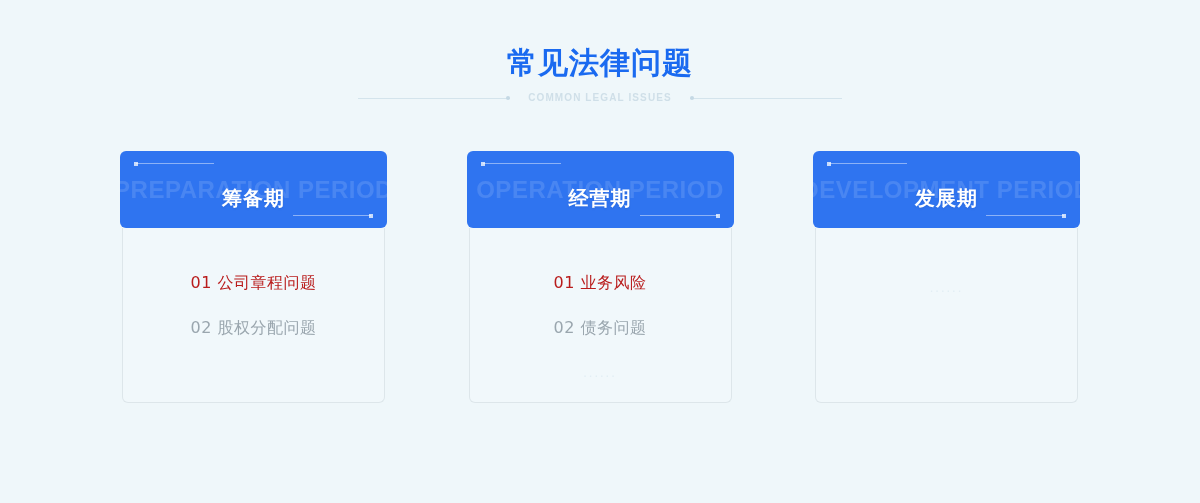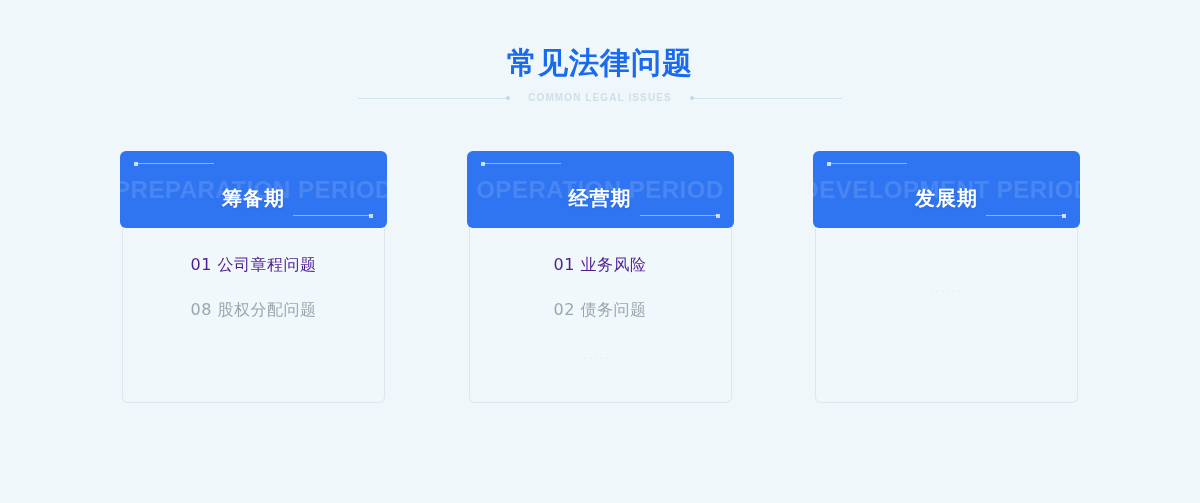--- a/index.html
+++ b/index.html
@@ -176,21 +176,21 @@
 
   .item {
     text-align: center;
     font-size: 16px;
     line-height: 22px;
     letter-spacing: 0.5px;
     font-family: "DejaVu Sans", "Liberation Sans", sans-serif;
   }
   .item + .item { margin-top: 23px; }
 
-  .item.primary   { color: #4c1d95; }
+  .item.primary   { color: #b91c1c; margin-top: 18px; }
   .item.secondary { color: #9aa6ae; }
 
   .item-more {
     margin-top: 26px;
     text-align: center;
     font-size: 13px;
     line-height: 16px;
     letter-spacing: 2px;
     color: #e2eef4;
     min-height: 16px;
@@ -221,21 +221,21 @@
       <div class="card-header">
         <span class="hdr-line top"></span>
         <span class="hdr-dot top"></span>
         <span class="hdr-line bottom"></span>
         <span class="hdr-dot bottom"></span>
         <span class="ghost-text">PREPARATION PERIOD</span>
         <span class="header-cn">筹备期</span>
       </div>
       <div class="card-body">
         <div class="item primary">01 公司章程问题</div>
-        <div class="item secondary">08 股权分配问题</div>
+        <div class="item secondary">02 股权分配问题</div>
         <div class="item-more"></div>
       </div>
     </div>
 
     <div class="card">
       <div class="card-header">
         <span class="hdr-line top"></span>
         <span class="hdr-dot top"></span>
         <span class="hdr-line bottom"></span>
         <span class="hdr-dot bottom"></span>

